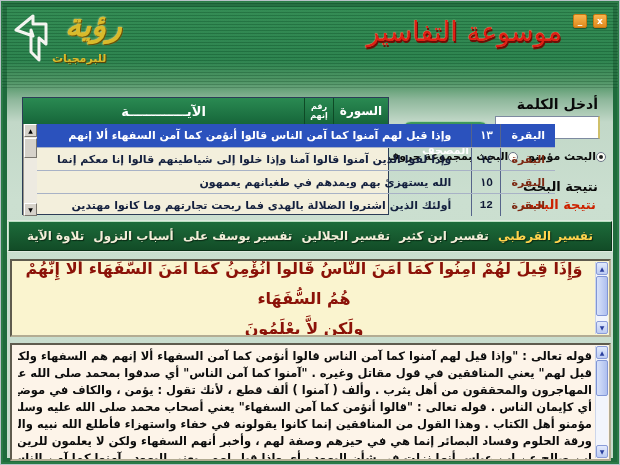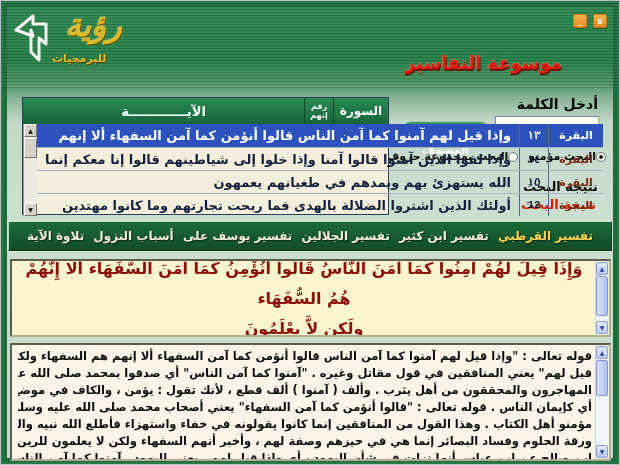--- a/index.html
+++ b/index.html
@@ -22,24 +22,23 @@
     position:absolute; top:14px; width:14px; height:14px; border-radius:2px;
     background:linear-gradient(180deg,#f8b54e,#e08a1e); border:1px solid #c87812;
     color:#fff; font-size:9px; font-weight:bold; text-align:center; line-height:12px; cursor:pointer;
     box-shadow:0 1px 1px rgba(0,0,0,.4);
   }
   .btn-min { right:33px; }
   .btn-close { right:13px; }
 
   .app-title {
     position:absolute; top:16px; right:58px; direction:rtl;
-    font-size:18px; font-weight:bold; color:#e02015;
+    font-size:27px; font-weight:normal; color:#e02015;
     text-shadow:1px 2px 0 #6e0f06, 0 0 1px #ffe9a8;
     letter-spacing:1px;
-    margin-top:36px;
   }
 
   .back-arrow { position:absolute; left:13px; top:14px; width:38px; height:50px; cursor:pointer; }
   .logo-name {
     position:absolute; left:52px; top:6px; width:70px; text-align:right;
     font-size:32px; font-weight:bold; font-style:italic; color:#d9ba2b;
     text-shadow:1px 1px 0 #6a5208, 0 0 2px #fff3b0;
   }
   .logo-sub {
     position:absolute; left:52px; top:52px; width:70px; text-align:left;
@@ -78,21 +77,21 @@
   .h-num   { width:29px; font-size:8px; text-align:center; line-height:9px; white-space:pre-line; }
   .h-verse { flex:1; font-size:13px; border-left:none !important; }
   .vt-body { display:flex; height:92px; }
   .vt-scroll { width:14px; flex:0 0 auto; }
   .vt-rows { flex:1; direction:rtl; }
   .vt-row { display:flex; direction:rtl; height:23px; border-top:1px solid #a8b2c6; cursor:pointer; }
   .vt-row:first-child { border-top:none; }
   .vt-row > div { display:flex; align-items:center; border-left:1px solid #56648a; overflow:hidden; }
   .c-surah { width:55px; justify-content:center; font-size:11px; font-weight:bold; color:#7c2812; }
   .c-num   { width:29px; justify-content:center; font-size:11px; font-weight:bold; color:#101a36;font-family:Liberation Mono, monospace; }
-  .c-verse { flex:1; font-size:13px; font-weight:bold; color:#14203e; white-space:nowrap; padding:0 8px; border-left:none !important; justify-content:flex-start; }
+  .c-verse { flex:1; font-size:11px; font-weight:bold; color:#14203e; white-space:nowrap; padding:0 20px; border-left:none !important; justify-content:flex-start; }
   .vt-row.sel { background:#2b52bd; }
   .vt-row.sel .c-surah, .vt-row.sel .c-num, .vt-row.sel .c-verse { color:#fff; }
 
   
   .cls-scroll { background:#edeae1; border-left:1px solid #9a968c; display:flex; flex-direction:column; }
   .cls-btn {
     height:13px; background:#d6d2ca; border:1px solid; border-color:#fff #7a766e #7a766e #fff;
     font-size:6px; color:#000; text-align:center; line-height:11px; cursor:pointer; flex:0 0 auto;
   }
   .cls-thumb { height:20px; background:#d6d2ca; border:1px solid; border-color:#fff #7a766e #7a766e #fff; margin-top:1px; cursor:grab; }

